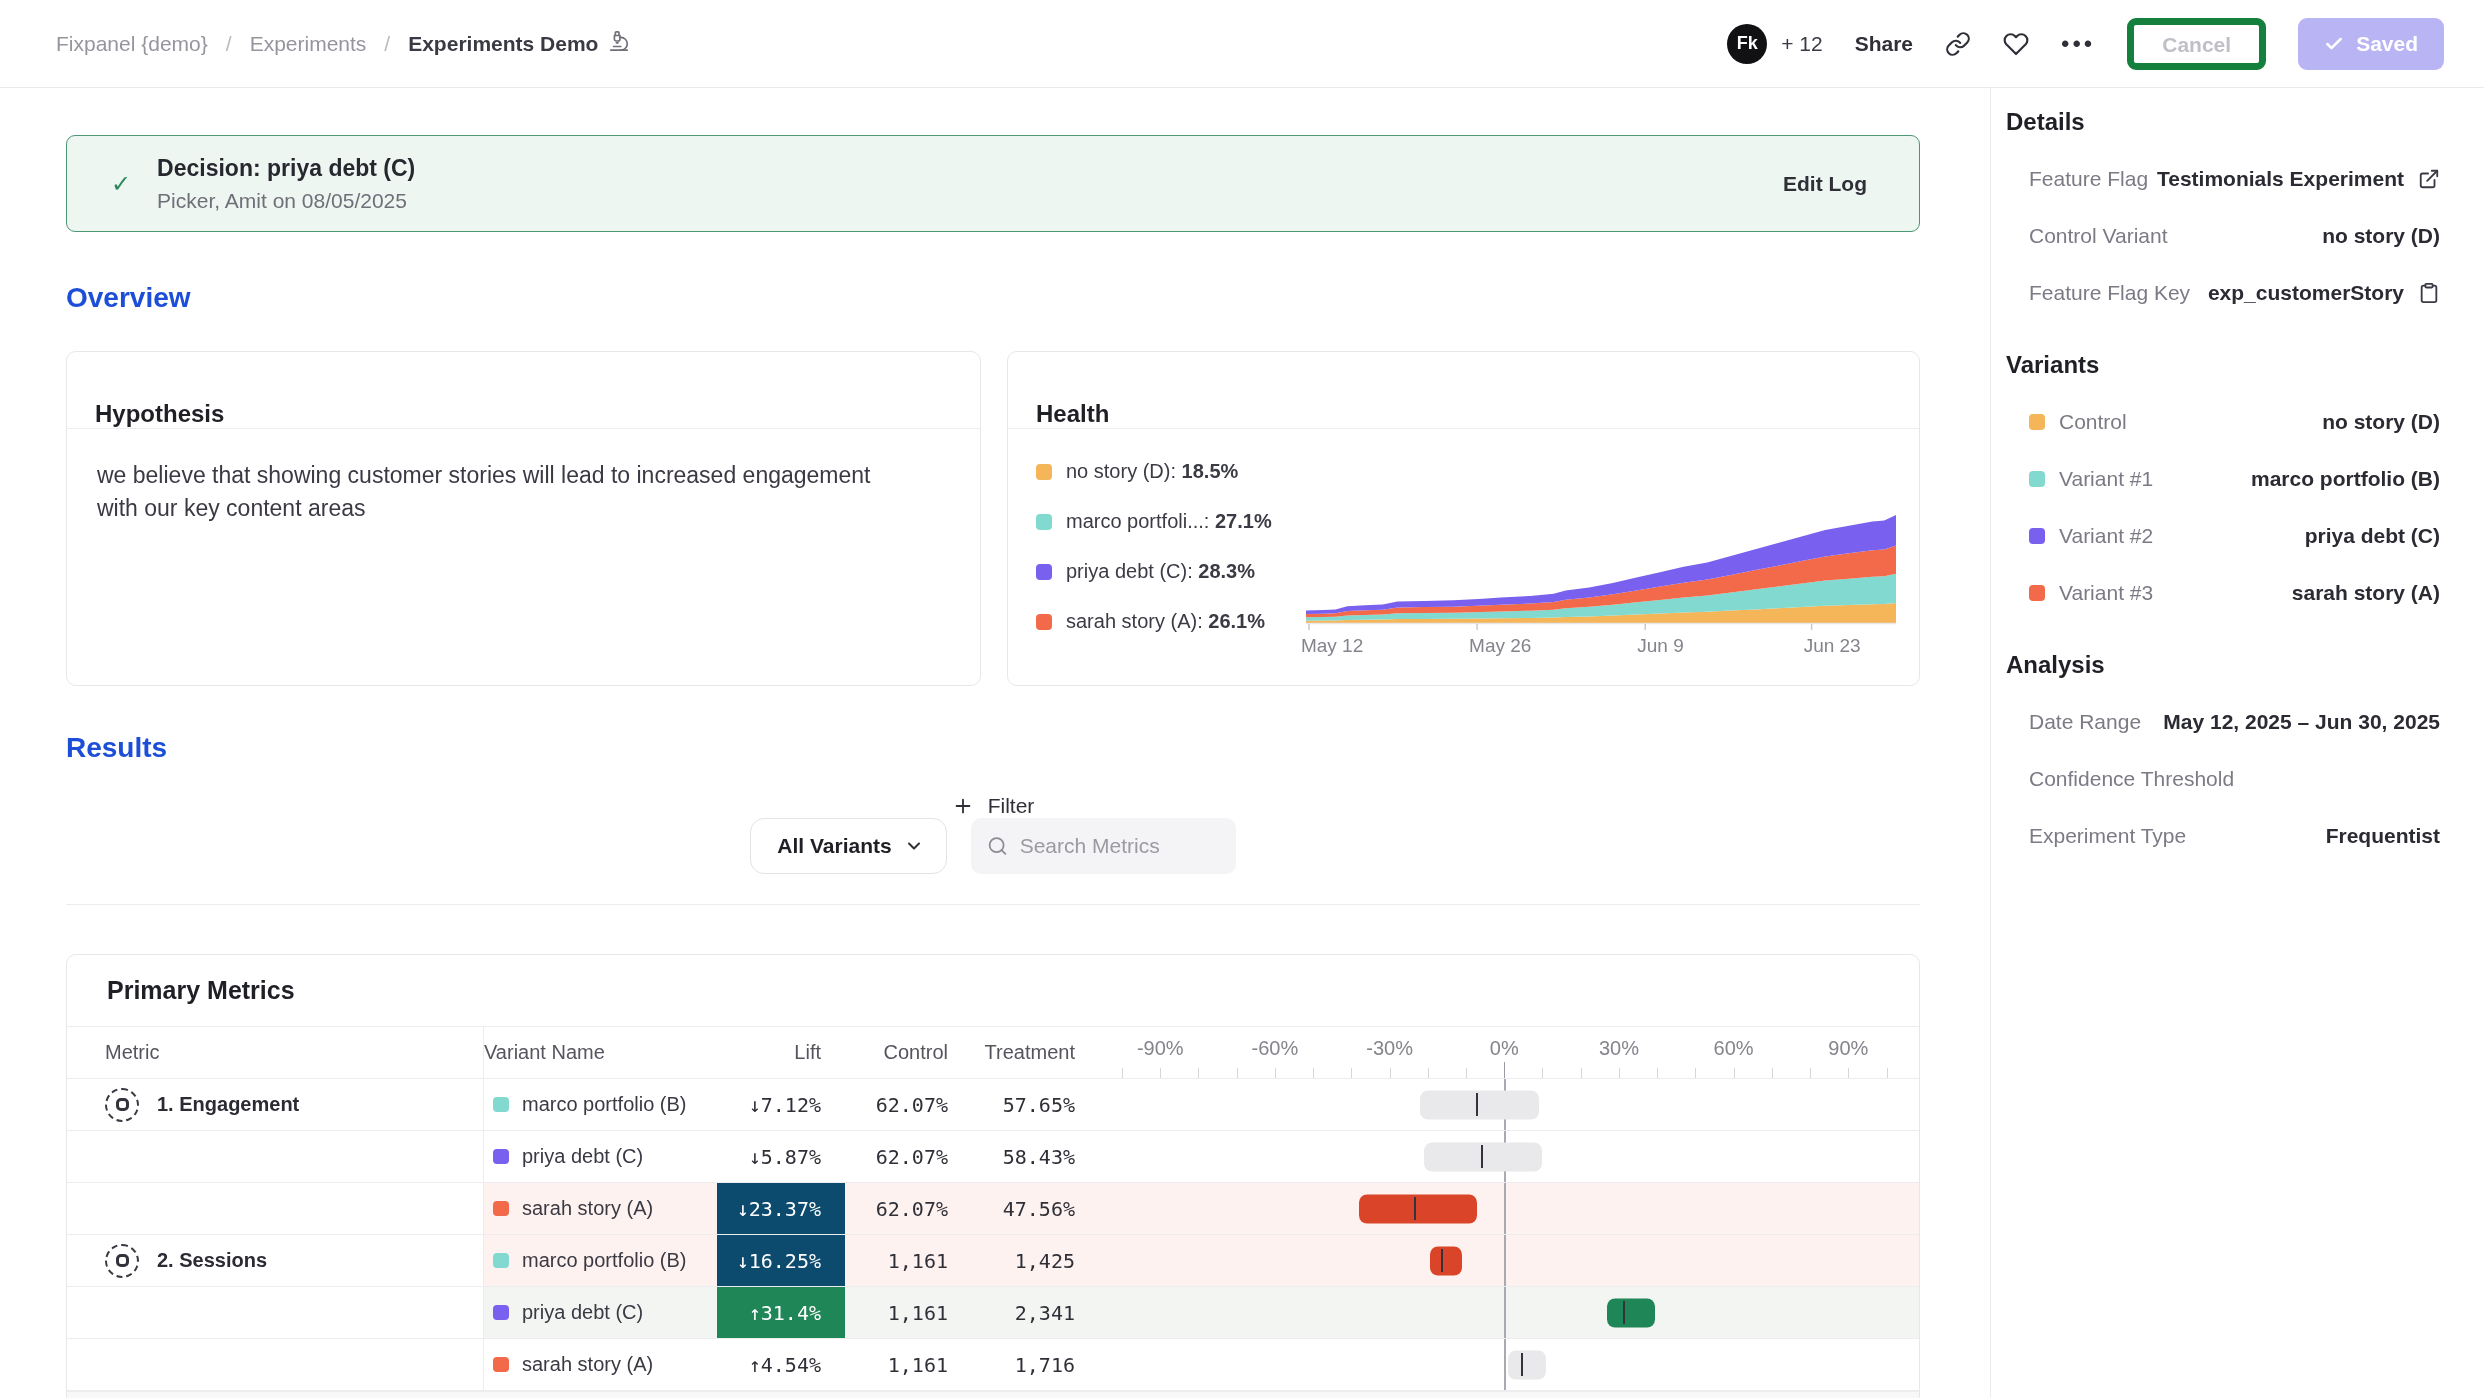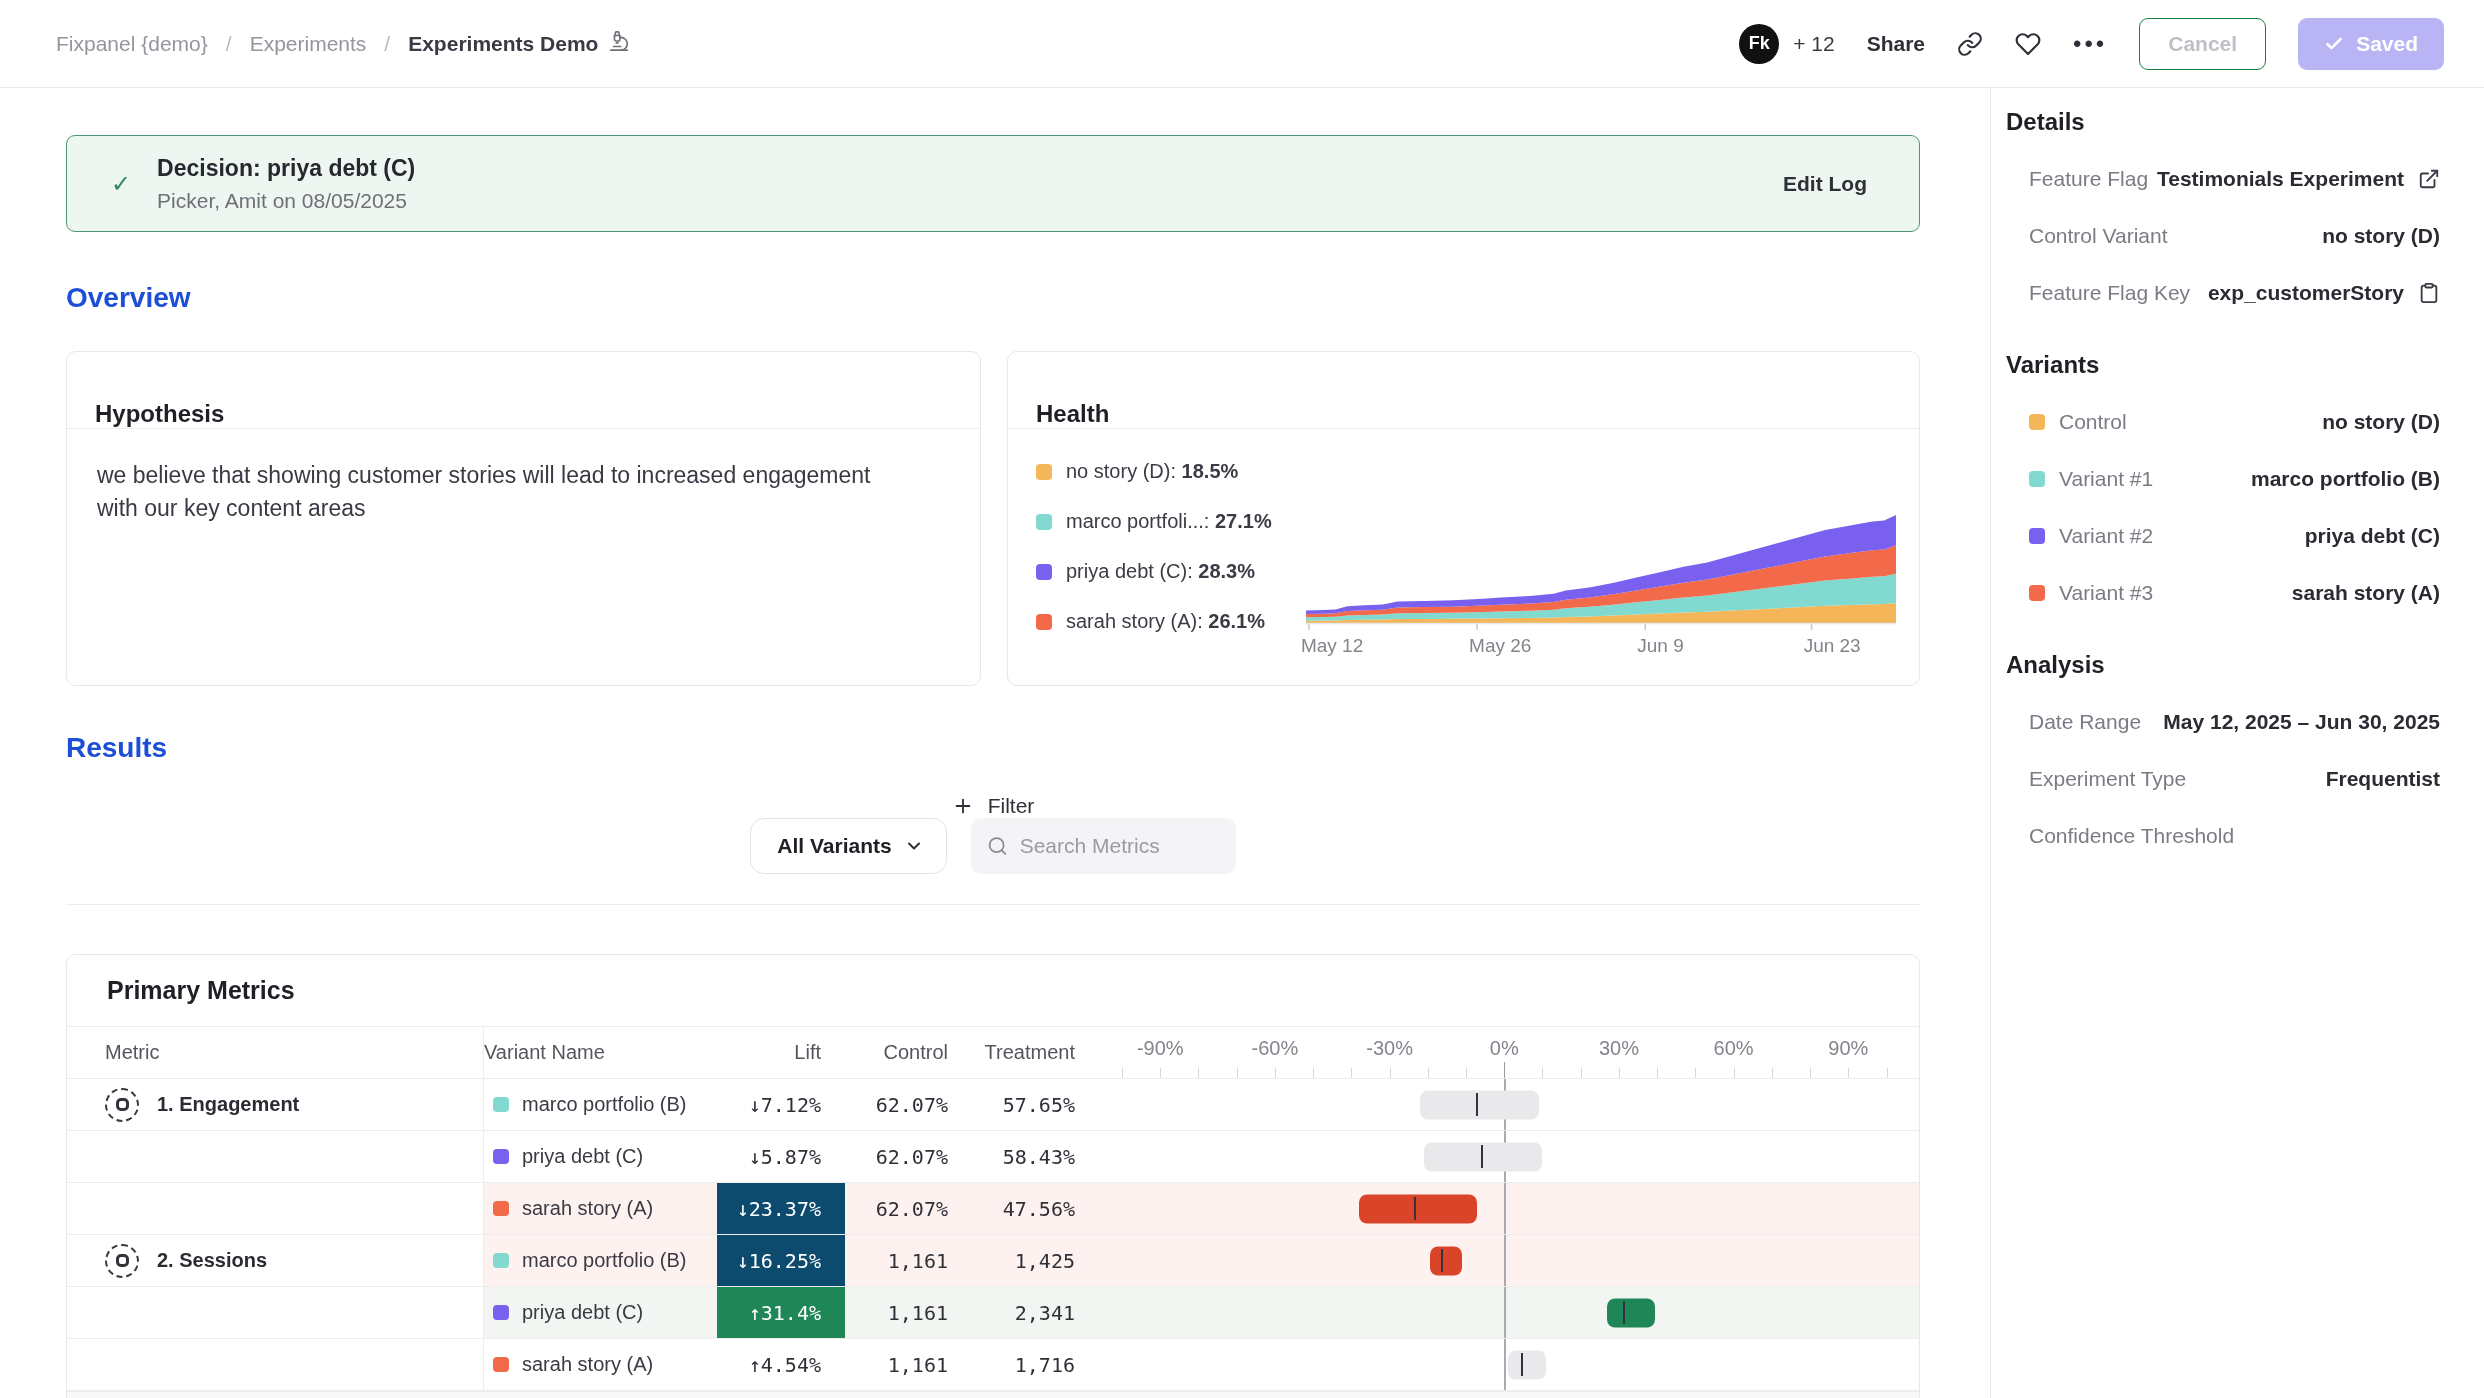--- a/index.html
+++ b/index.html
@@ -16,21 +16,21 @@
   .crumb-current { color:#3a3a44; font-weight:600; display:flex; align-items:center; gap:10px; }
   .topbar-right { display:flex; align-items:center; gap:32px; }
   .avatar { width:40px; height:40px; border-radius:50%; background:#111114; color:#fff;
     font-weight:bold; font-size:18px; display:flex; align-items:center; justify-content:center; }
   .collab { font-size:21px; color:#3a3a44; margin-left:-18px; }
   .txt-btn { background:none; border:none; font-size:21px; font-weight:600; color:#2f2f38; cursor:pointer;
     font-family:inherit; }
   .icon-btn { background:none; border:none; cursor:pointer; display:flex; align-items:center; color:#2f2f38; }
   .icon-btn svg { width:26px; height:26px; stroke:#2f2f38; fill:none; stroke-width:2; stroke-linecap:round; stroke-linejoin:round; }
   .dots { font-size:24px; letter-spacing:3px; color:#2f2f38; }
-  .btn-cancel { height:52px; padding:8px 28px; border:1px solid #15803d; border-radius:9px; background:#fff;
+  .btn-cancel { height:52px; padding:8px 28px; border:7px solid #15803d; border-radius:9px; background:#fff;
     color:#bfbfc8; font-size:21px; font-weight:600; cursor:pointer; font-family:inherit; }
   .btn-saved { height:52px; padding:0 26px; border:none; border-radius:9px; background:#b9b4f3;
     color:#fff; font-size:21px; font-weight:600; cursor:pointer; display:flex; align-items:center; gap:12px;
     font-family:inherit; }
   .btn-saved svg { width:20px; height:20px; stroke:#fff; fill:none; stroke-width:3; stroke-linecap:round; stroke-linejoin:round; }
 
   
   .content { flex:1; display:flex; min-height:0; }
   .main { width:1990px; flex:0 0 1990px; padding:0 70px 0 66px; overflow:hidden; }
   .sidebar { flex:1; border-left:1px solid #ececf0; padding:20px 44px 0 15px; }
@@ -541,27 +541,27 @@
 
       <div class="side-section">
         <div class="side-heading">Analysis</div>
         <div class="side-row">
           <span class="side-label">Date Range</span>
           <span class="side-value">
               <span>May 12, 2025 – Jun 30, 2025</span>
             </span>
         </div>
         <div class="side-row">
+          <span class="side-label">Confidence Threshold</span>
+          <span class="side-value">
+              <span></span>
+            </span>
+        </div>
+        <div class="side-row">
           <span class="side-label">Experiment Type</span>
           <span class="side-value">
               <span>Frequentist</span>
-            </span>
-        </div>
-        <div class="side-row">
-          <span class="side-label">Confidence Threshold</span>
-          <span class="side-value">
-              <span></span>
             </span>
         </div>
       </div>
     </aside>
   </div>
 </div>
 
 </body></html>

